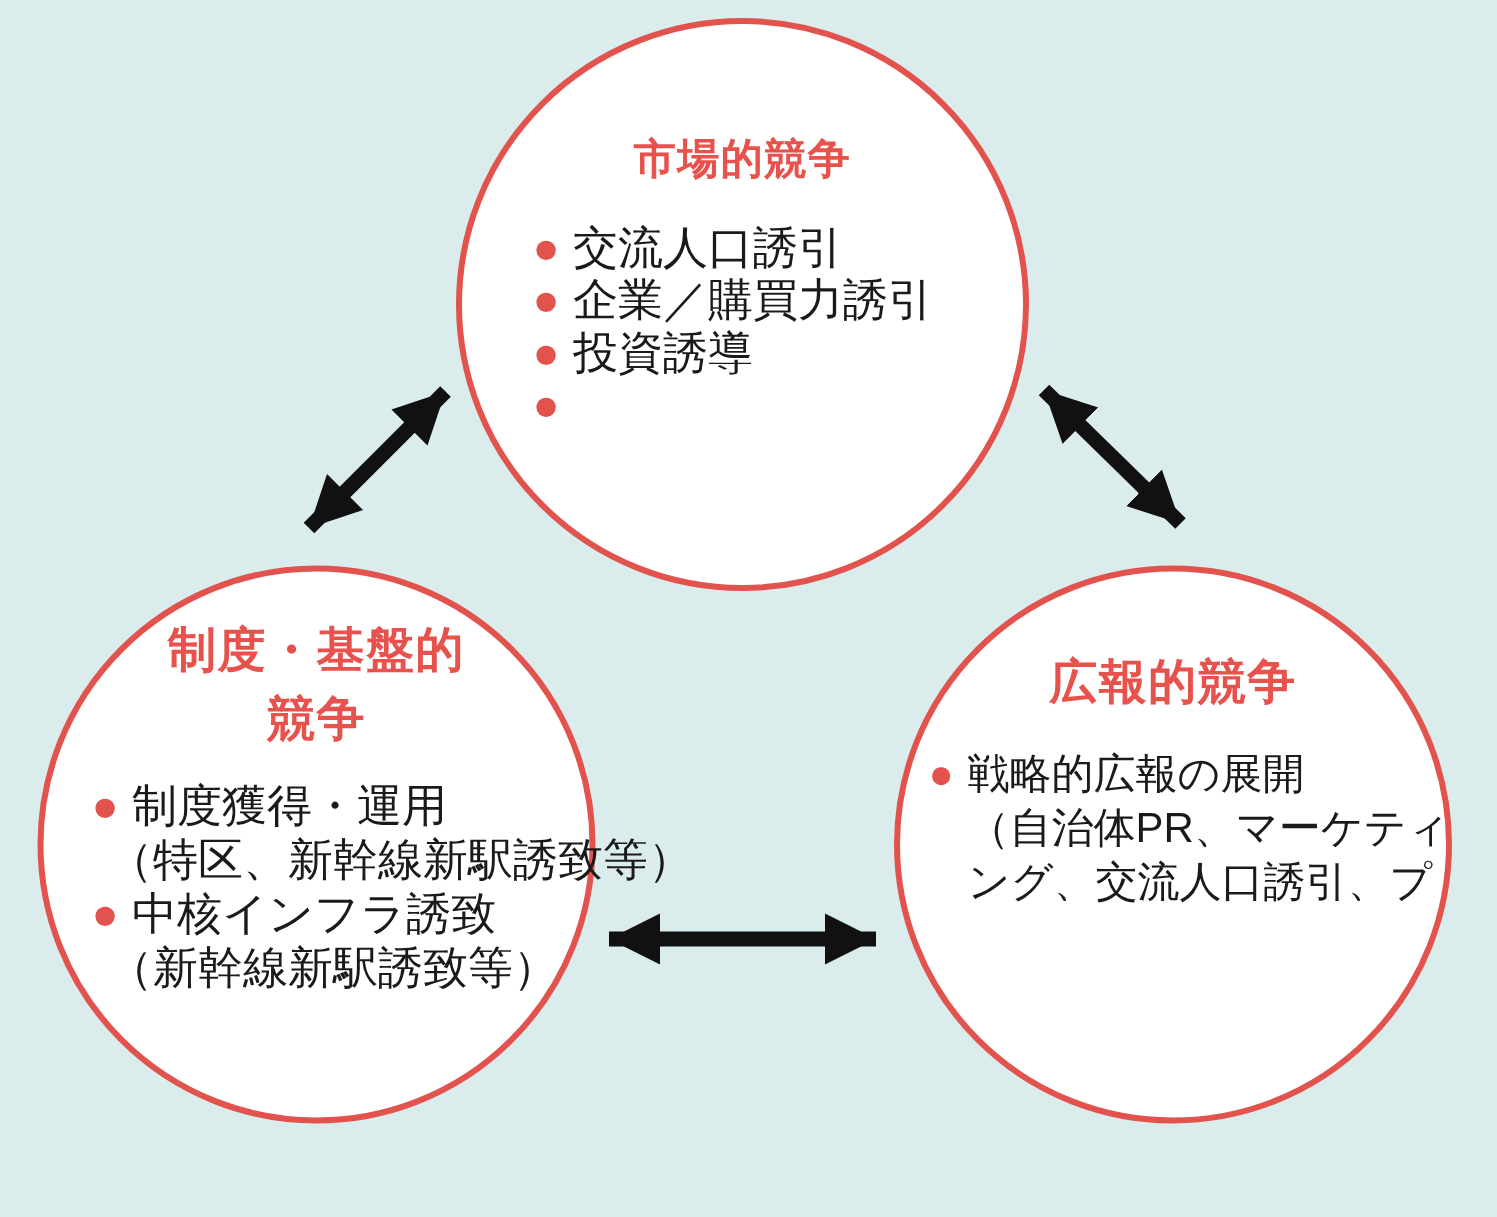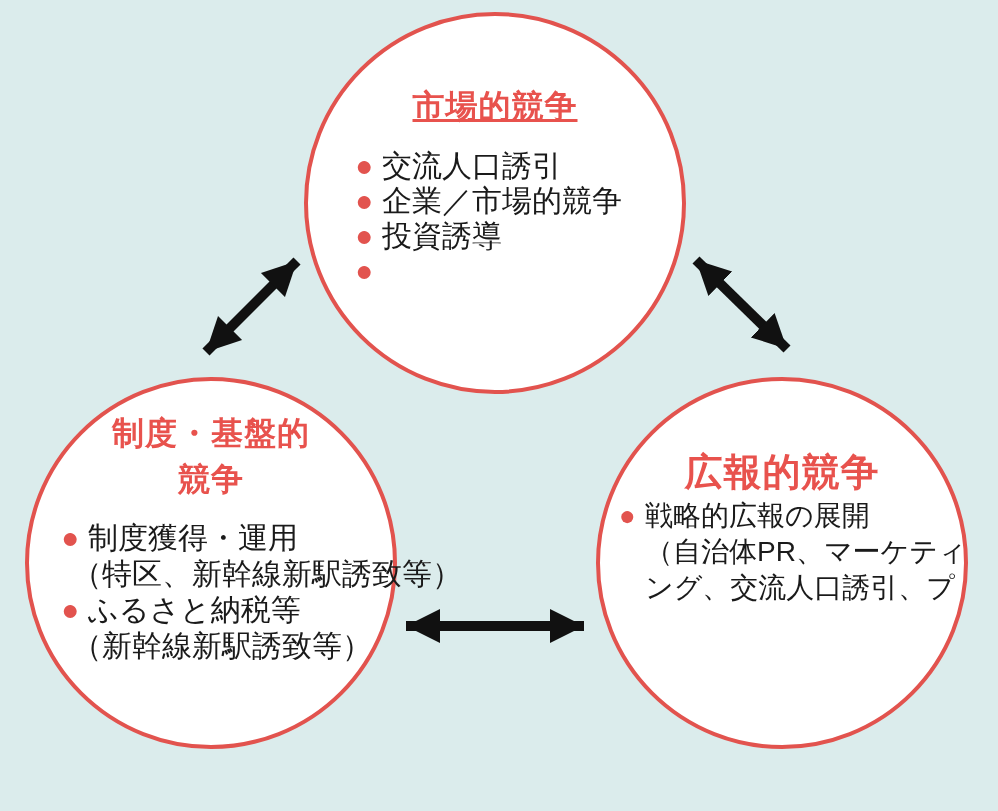--- a/index.html
+++ b/index.html
@@ -34,23 +34,23 @@
 
   .circle-title {
     position: absolute;
     left: 0; right: 0;
     text-align: center;
     color: var(--title_red);
     font-weight: bold;
     letter-spacing: 1px;
     white-space: nowrap;
   }
-  .circle-top  .circle-title { top: 68px;  font-size: 32px; line-height: 44px; text-decoration: underline; }
+  .circle-top  .circle-title { top: 68px;  font-size: 28px; line-height: 44px; }
   .circle-left .circle-title { top: 29px;  font-size: 32px; line-height: 46px; }
-  .circle-right .circle-title{ top: 51px;  font-size: 38px; line-height: 44px; margin-top: 18px; }
+  .circle-right .circle-title{ top: 51px;  font-size: 32px; line-height: 44px; }
 
   .item-list {
     position: absolute;
     color: var(--text_black);
     white-space: nowrap;
   }
   .circle-top  .item-list { left: 47px; top: 132px; font-size: 30px; line-height: 35px; }
   .circle-left .item-list { left: 32px; top: 139px; font-size: 30px; line-height: 36px; }
   .circle-right .item-list{ left: 19px; top: 117px; font-size: 28px; line-height: 36px; }
 
@@ -100,21 +100,21 @@
     <div class="circle-title">
       <div>市場的競争</div>
     </div>
     <div class="item-list">
       <div class="li bullet">
         <span class="dot">●</span>
         <span>交流人口誘引</span>
       </div>
       <div class="li bullet">
         <span class="dot">●</span>
-        <span>企業／市場的競争</span>
+        <span>企業／購買力誘引</span>
       </div>
       <div class="li bullet">
         <span class="dot">●</span>
         <span>投資誘導</span>
       </div>
       <div class="li bullet">
         <span class="dot">●</span>
       </div>
     </div>
   </div>
@@ -127,21 +127,21 @@
     <div class="item-list">
       <div class="li bullet">
         <span class="dot">●</span>
         <span>制度獲得・運用</span>
       </div>
       <div class="li paren">
         <span>（特区、新幹線新駅誘致等）</span>
       </div>
       <div class="li bullet">
         <span class="dot">●</span>
-        <span>ふるさと納税等</span>
+        <span>中核インフラ誘致</span>
       </div>
       <div class="li paren">
         <span>（新幹線新駅誘致等）</span>
       </div>
     </div>
   </div>
 
   <div class="circle circle-right">
     <div class="circle-title">
       <div>広報的競争</div>

